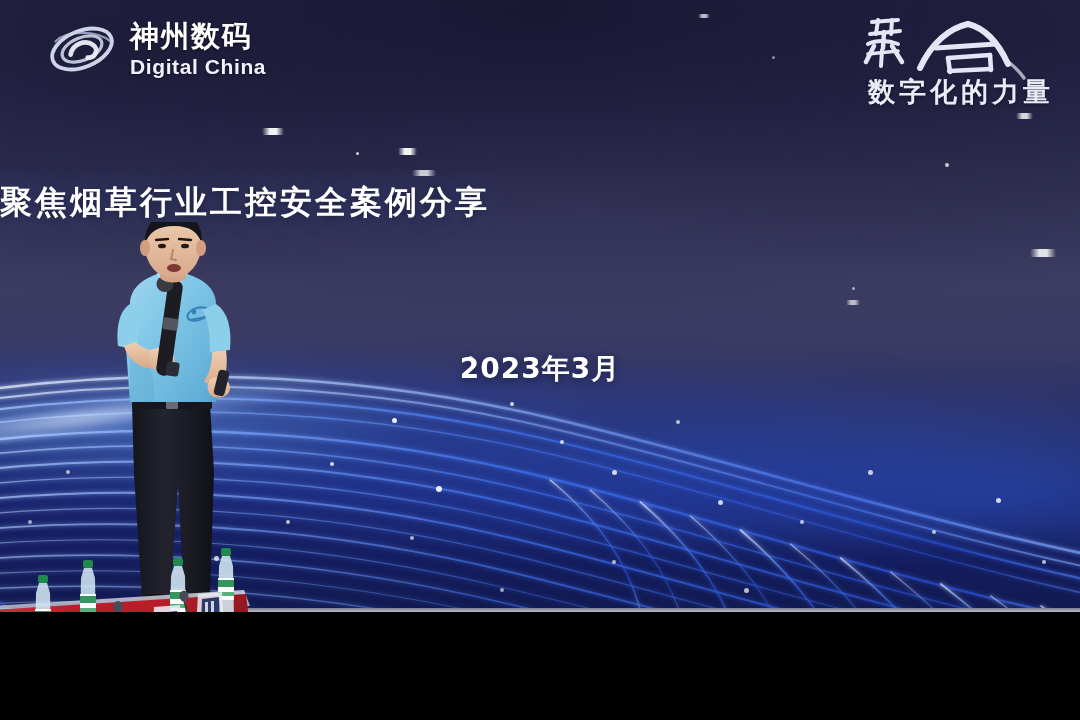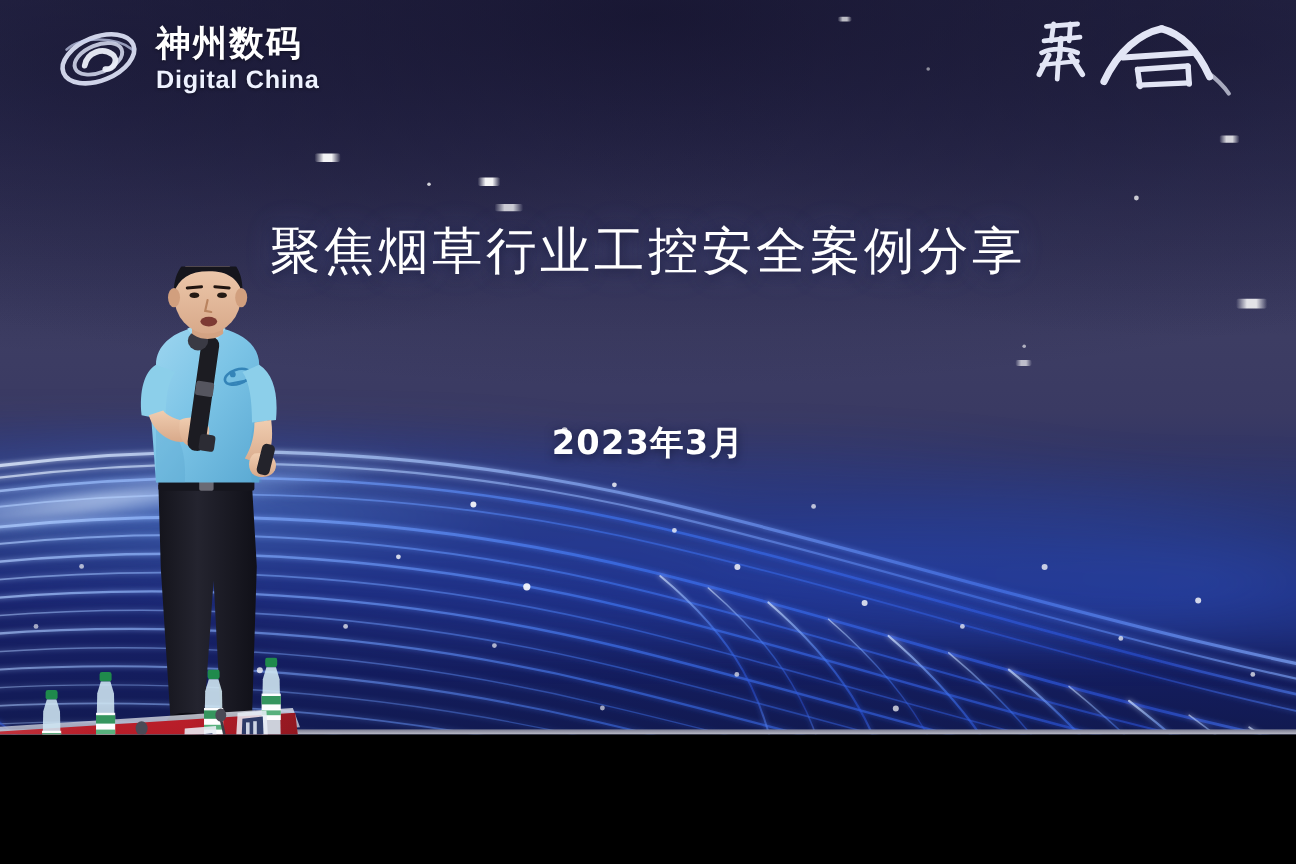--- a/index.html
+++ b/index.html
@@ -159,24 +159,23 @@
     margin-right: 4px;
     text-shadow: 0 1px 4px rgba(0,0,0,0.5);
     opacity: 0.96;
   }
 
   .slide-title {
     position: absolute;
     left: 0; right: 0;
     top: 181px;
     z-index: 9;
-    text-align: center;
     color: #ffffff;
-    font-size: 42px;
-    font-weight: 400;
+    font-size: 32px;
+    font-weight: 700;
     letter-spacing: 3px;
     text-shadow: 0 2px 10px rgba(10,12,40,0.65), 0 0 26px rgba(120,150,255,0.30);
   }
   .slide-date {
     position: absolute;
     left: 0; right: 0;
     top: 350px;
     z-index: 9;
     text-align: center;
     color: #ffffff;
@@ -435,20 +434,21 @@
             <path d="M110 10 C126 14, 140 28, 150 50" stroke-width="6"></path>
             <path d="M78 34 L138 30" stroke-width="5"></path>
             <path d="M90 44 L132 41" stroke-width="4.6"></path>
             <path d="M90 44 L92 58" stroke-width="4.6"></path>
             <path d="M132 41 L133 56" stroke-width="4.6"></path>
             <path d="M91 57 L133 55" stroke-width="4.4"></path>
             <path d="M148 46 C156 52, 162 58, 166 64" stroke-width="3.4" opacity="0.7"></path>
           </g>
         </svg>
       </div>
+      <div class="jh-sub cn">数字化的力量</div>
     </div>
 
     <div class="slide-title cn">聚焦烟草行业工控安全案例分享</div>
     <div class="slide-date cn">2023年3月</div>
   </div>
 
   <div class="floor">
     <div class="floor-edge"></div>
   </div>
   <div class="floor-shadow"></div>

